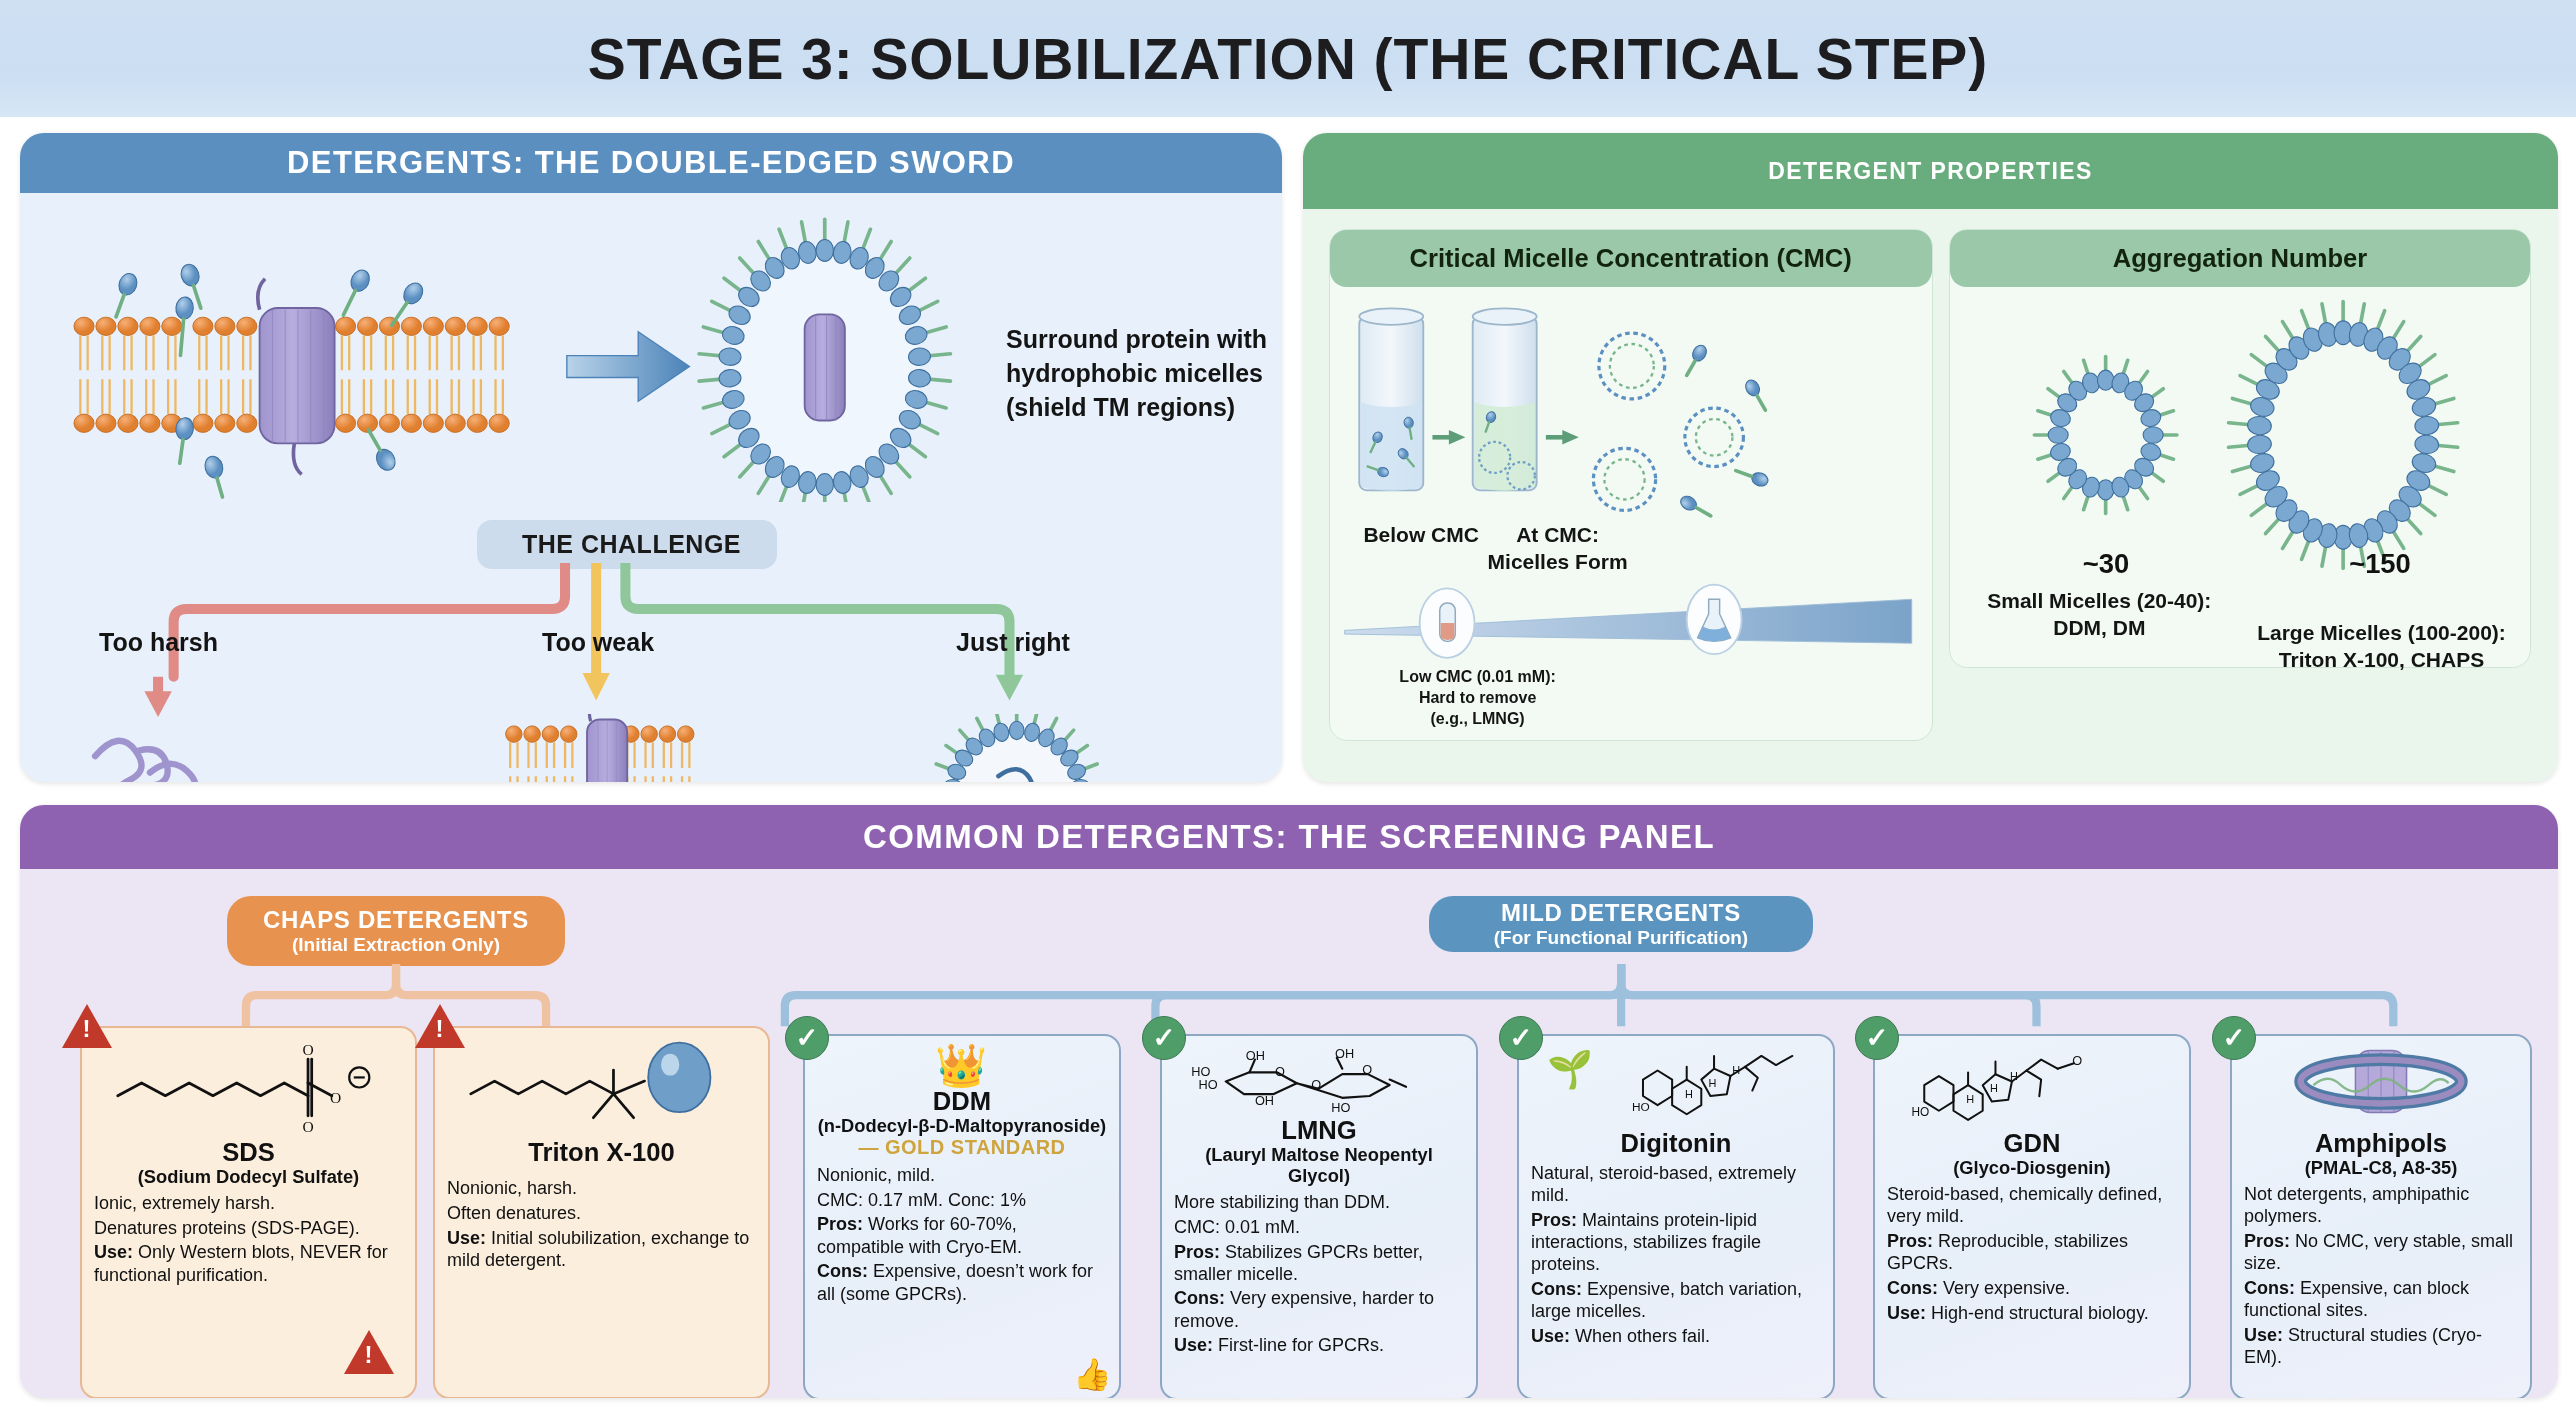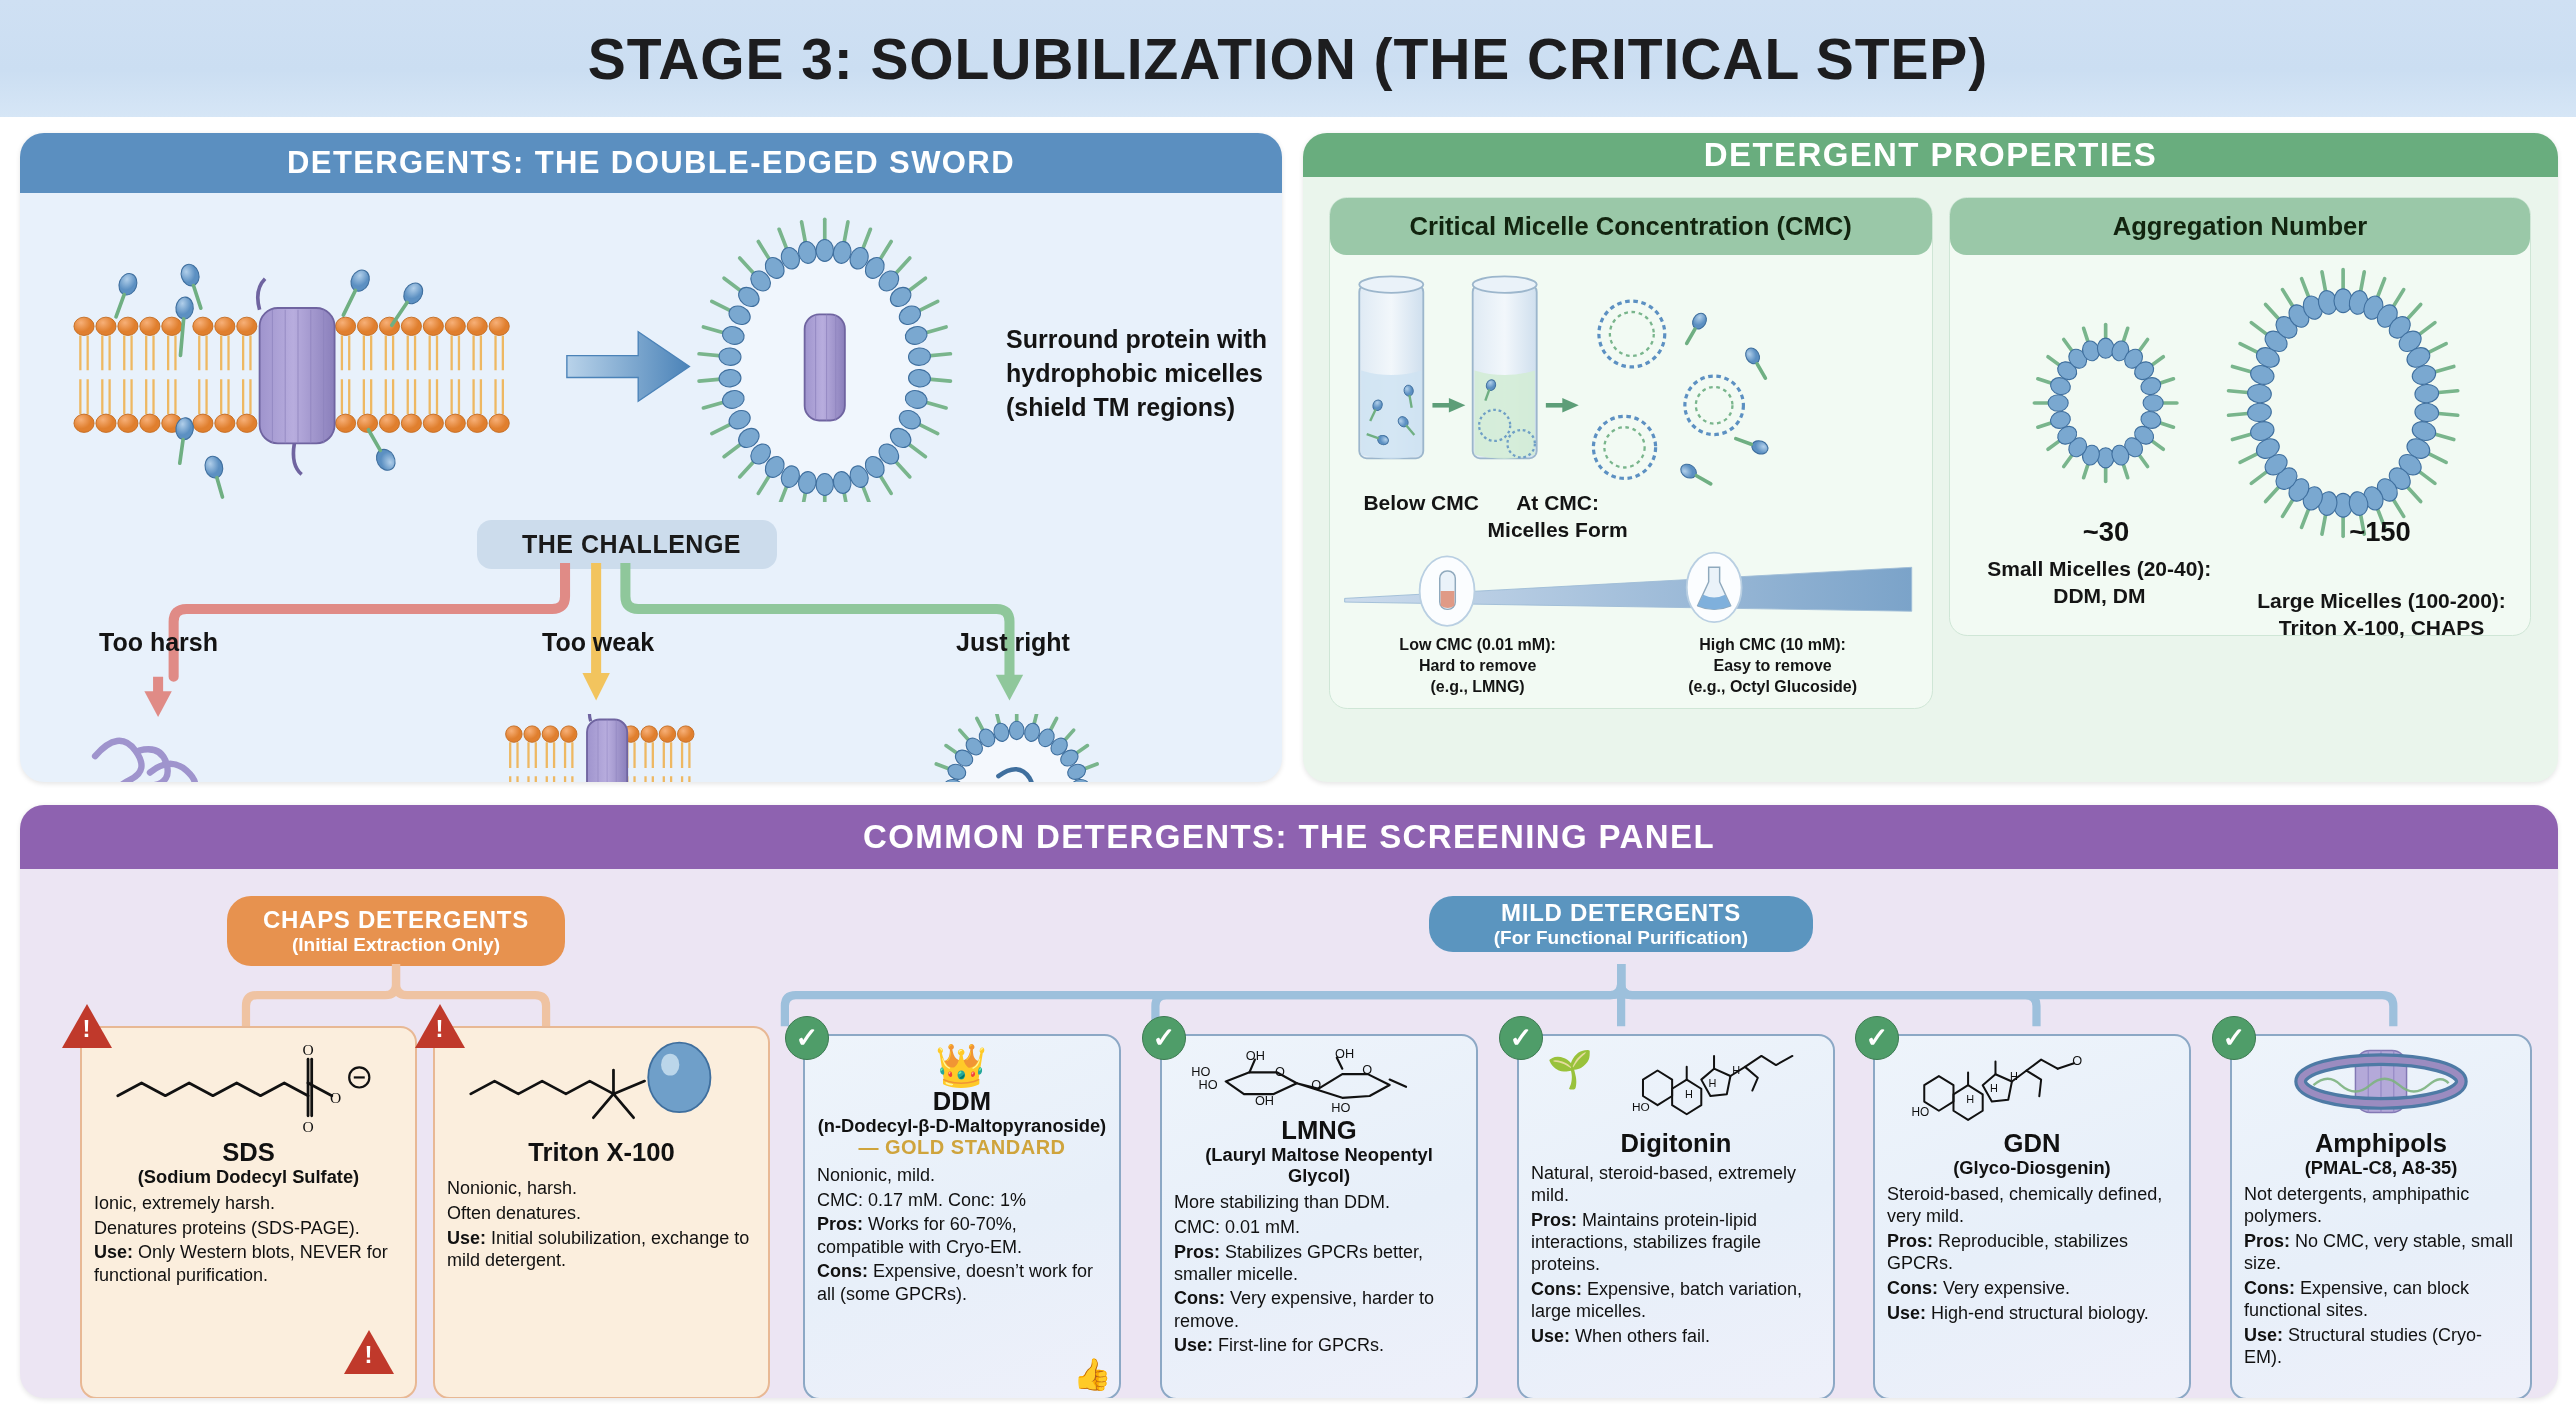--- a/index.html
+++ b/index.html
@@ -32,21 +32,21 @@
   .panel-body { position: relative; width: 100%; }
 
   
   #panel-detergents { left: 20px; top: 133px; width: 1262px; height: 649px;
      background: #e8f1fb; box-shadow: 0 1.8px 5.5px rgba(0,0,0,.10); }
   #panel-detergents .panel-header { height: 60px; background: #5b8fc0; font-size: 31px; }
 
   
   #panel-properties { left: 1303px; top: 133px; width: 1255px; height: 649px;
      background: #eaf5ec; box-shadow: 0 1.8px 5.5px rgba(0,0,0,.10); }
-  #panel-properties .panel-header { height: 44px; background: #69ad7e; font-size: 33px; }
+  #panel-properties .panel-header { height: 76px; background: #69ad7e; font-size: 23px; }
 
   
   #panel-common { left: 20px; top: 805px; width: 2538px; height: 593px;
      background: #ece5f3; box-shadow: 0 1.8px 5.5px rgba(0,0,0,.10); }
   #panel-common .panel-header { height: 64px; background: #8e62b0; font-size: 33px; }
 
   .caption-right {
     position: absolute; font-size: 25px; line-height: 1.35; color: #141414;
     font-weight: 600;
   }
@@ -734,25 +734,20 @@
           <ellipse cx="420" cy="44" rx="30" ry="38" fill="#fbfdff" stroke="#b9cfe2" stroke-width="2"></ellipse>
           <path d="M414,22 l12,0 l0,16 l12,26 q-18,8 -36,0 l12,-26 z" fill="#eaf2f9" stroke="#8fa9bd" stroke-width="1.6"></path>
           <path d="M408,52 q12,6 24,0 l6,12 q-18,8 -36,0 z" fill="#7fb0dc"></path>
         </g>
       </svg>
 
       <div class="cmc-caption" style="left:11px; top:428px; width:274px;">
         <div>Low CMC (0.01 mM):</div>
         <div>Hard to remove</div>
         <div>(e.g., LMNG)</div>
-      </div>
-      <div class="cmc-caption" style="left:291px; top:428px; width:304px;">
-        <div>High CMC (10 mM):</div>
-        <div>Easy to remove</div>
-        <div>(e.g., Octyl Glucoside)</div>
       </div>
     </div>
 
     <div class="sub-card" style="left:646px; top:20px; width:582px; height:439px;">
       <div class="sub-head">Aggregation Number</div>
 
       <svg width="578" height="274" style="position:absolute;left:0;top:68px" viewBox="0 0 632 300">
         <g id="agg-small" transform="translate(170,150)">
             <g transform="translate(-0.0,60.0) rotate(0.0)">
               <rect x="-2" y="2" width="4" height="26" rx="2" fill="#79b58c"></rect>

